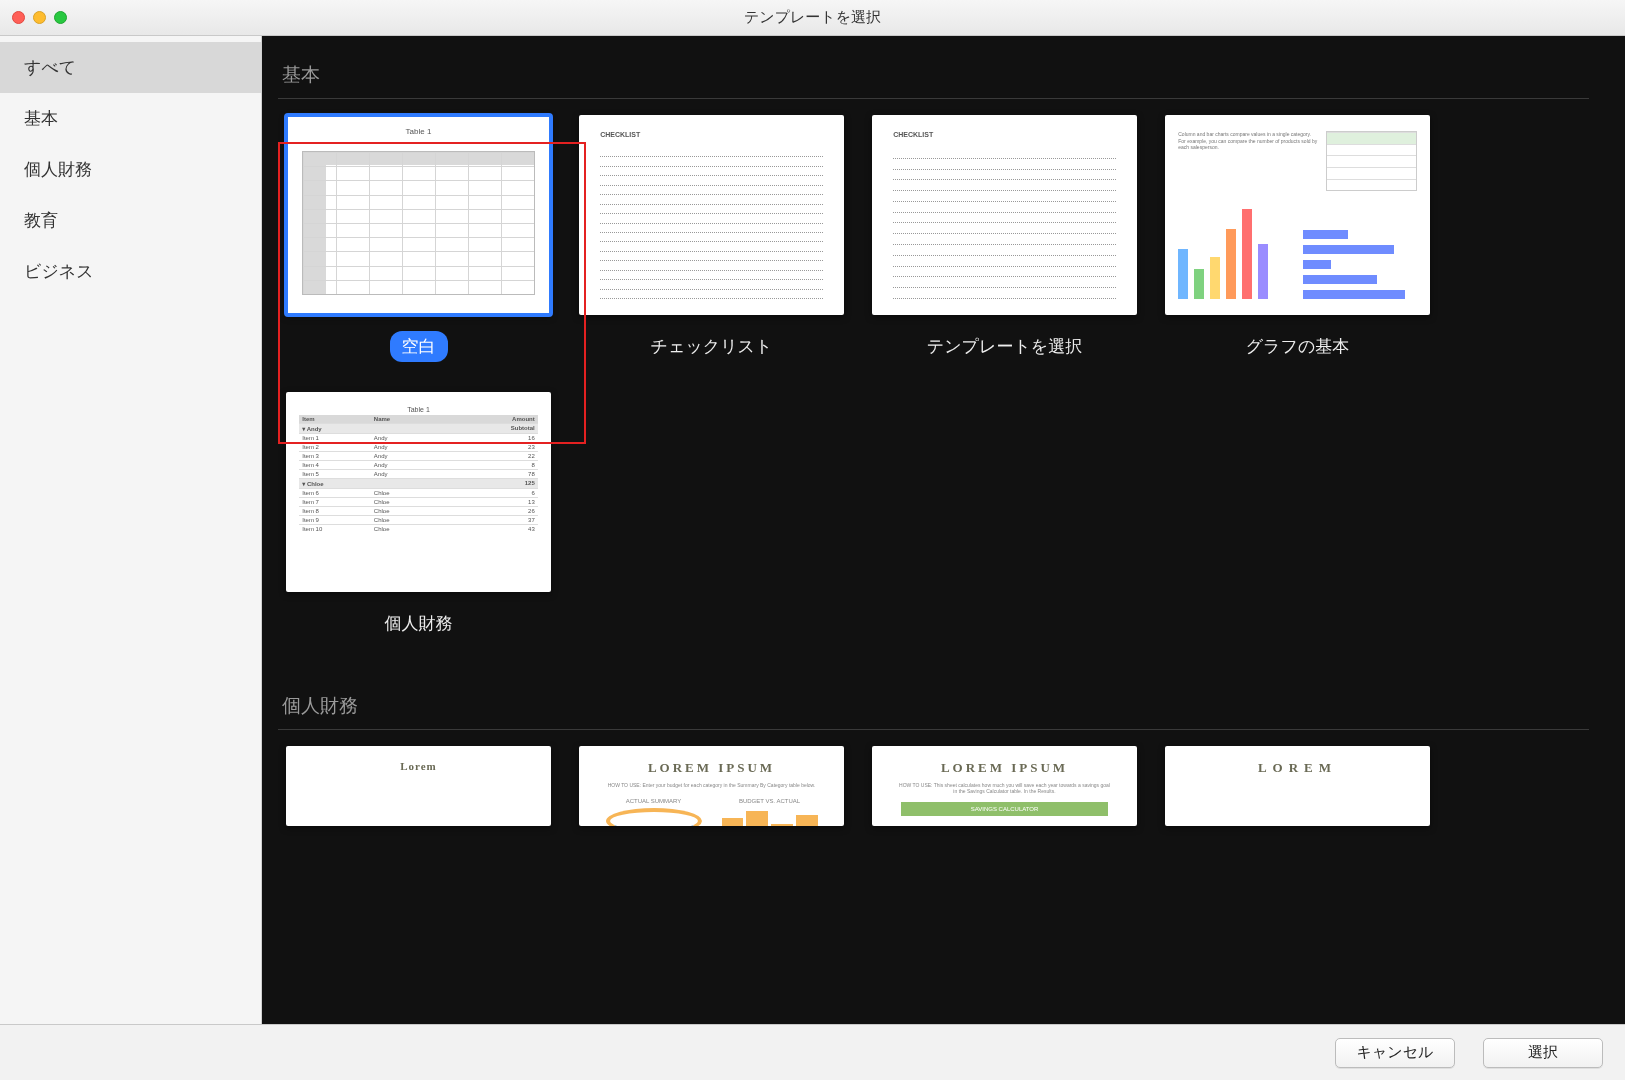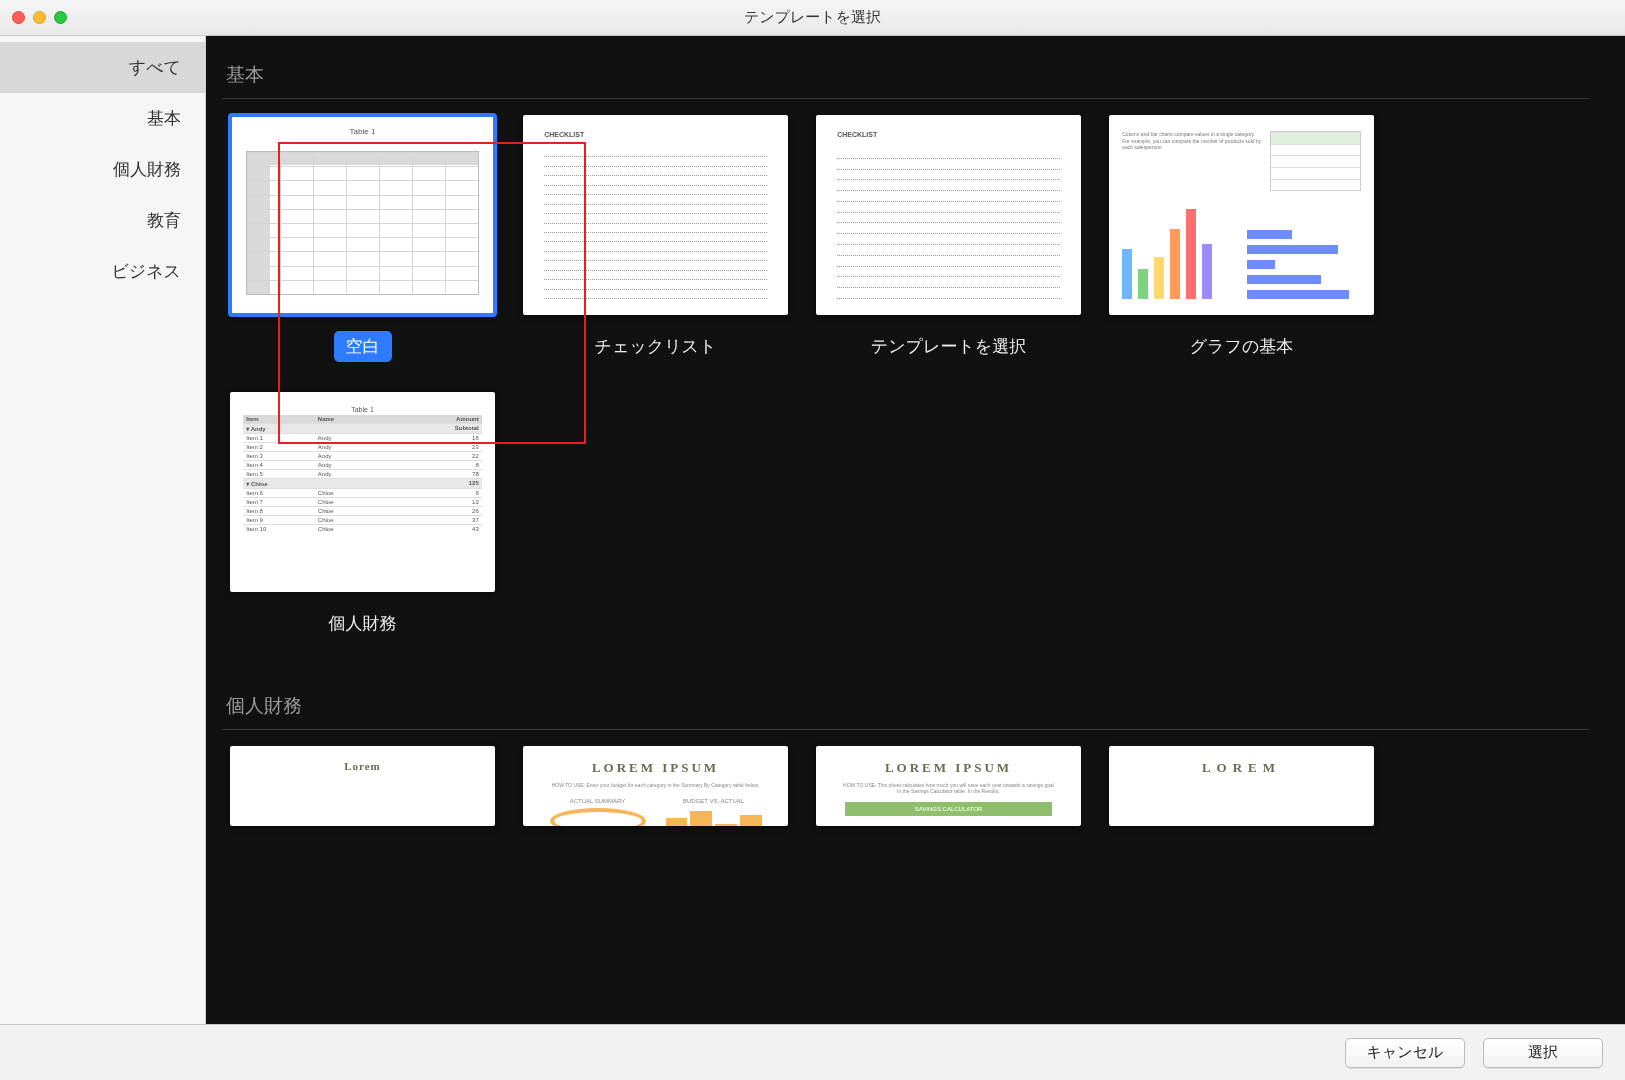--- a/index.html
+++ b/index.html
@@ -10,31 +10,31 @@
   .titlebar { height: 36px; background: linear-gradient(#f6f6f6, #e8e8e8); border-bottom: 1px solid #c9c9c9; display: flex; align-items: center; padding: 0 12px; position: relative; }
   .traffic { display: flex; gap: 8px; }
   .dot { width: 13px; height: 13px; border-radius: 50%; }
   .dot.close { background: #ff5f57; border: 1px solid #e1483f; }
   .dot.min   { background: #febc2e; border: 1px solid #d9a226; }
   .dot.max   { background: #28c840; border: 1px solid #1fa531; }
   .titlebar-title { position: absolute; left: 0; right: 0; text-align: center; font-size: 15px; color: #333; pointer-events: none; }
 
   
   .main { flex: 1 1 auto; display: flex; min-height: 0; }
-  .sidebar { width: 206px; background: #f5f5f5; border-right: 1px solid #d0d0d0; padding-top: 6px; text-align: right; }
+  .sidebar { width: 262px; background: #f5f5f5; border-right: 1px solid #d0d0d0; padding-top: 6px; }
   .sidebar-item { padding: 14px 24px; font-size: 17px; color: #333; cursor: pointer; }
   .sidebar-item.selected { background: #d8d8d8; }
 
   .content { flex: 1; background: #111; overflow-y: auto; padding: 18px 36px 0 16px; color: #eee; }
   .section-title { color: #9a9a9a; font-size: 19px; padding: 8px 4px 10px; border-bottom: 1px solid #3a3a3a; margin-bottom: 16px; }
 
   .grid { display: flex; flex-wrap: wrap; gap: 30px 28px; padding-left: 8px; margin-bottom: 46px; }
   .template { display: flex; flex-direction: column; align-items: center; cursor: pointer; }
   .thumb { width: 265px; height: 200px; background: #fff; border-radius: 2px; box-shadow: 0 2px 6px rgba(0,0,0,.5); position: relative; overflow: hidden; }
-  .tlabel { margin-top: 16px; font-size: 17px; color: #eee; padding: 4px 12px; border-radius: 5px; }
+  .tlabel { margin-top: 16px; font-size: 17px; color: #eee; padding: 4px 12px; border-radius: 12px; }
 
   .template.selected .thumb { outline: 4px solid #2f7bff; outline-offset: -2px; }
   .template.selected .tlabel { background: #2f7bff; color: #fff; }
 
   .highlight-box { position: absolute; border: 2px solid #e42121; pointer-events: none; }
 
   
   .miniTable { position: absolute; top: 18%; left: 6%; right: 6%; bottom: 10%; border: 1px solid #bbb; }
   .miniTable::before, .miniTable::after { content: ""; position: absolute; background: #ccc; }
   .miniRows { position: absolute; inset: 0; display: flex; flex-direction: column; }
@@ -67,21 +67,21 @@
   .catThumb .c2 { flex: 1; padding: 1px 3px; }
   .catThumb .c3 { flex: 0 0 20%; text-align: right; padding: 1px 3px; }
 
   .loremThumb { position: absolute; inset: 0; display: flex; flex-direction: column; align-items: center; padding-top: 14px; }
   .loremThumb h5 { font-family: Georgia, serif; letter-spacing: 3px; font-size: 13px; color: #6a6a55; }
   .loremThumb .sub { font-size: 5px; color: #888; margin-top: 6px; max-width: 80%; text-align: center; }
 
   .grid.cut .thumb { height: 80px; }
 
   
-  .footer { height: 56px; background: #f2f2f2; border-top: 1px solid #c9c9c9; display: flex; justify-content: flex-end; align-items: center; padding: 0 22px; gap: 18px; }
+  .footer { height: 56px; background: #f2f2f2; border-top: 1px solid #c9c9c9; display: flex; justify-content: flex-end; align-items: center; padding: 0 22px; gap: 28px; }
   .btn { min-width: 120px; height: 30px; background: linear-gradient(#fff, #f1f1f1); border: 1px solid #bcbcbc; border-radius: 5px; font-size: 15px; color: #222; cursor: pointer; box-shadow: 0 1px 0 rgba(0,0,0,.08); }
 
   
   .content::-webkit-scrollbar { width: 10px; }
   .content::-webkit-scrollbar-thumb { background: #444; border-radius: 5px; }
 </style>
 </head>
 <body>
 
 <div class="titlebar">

